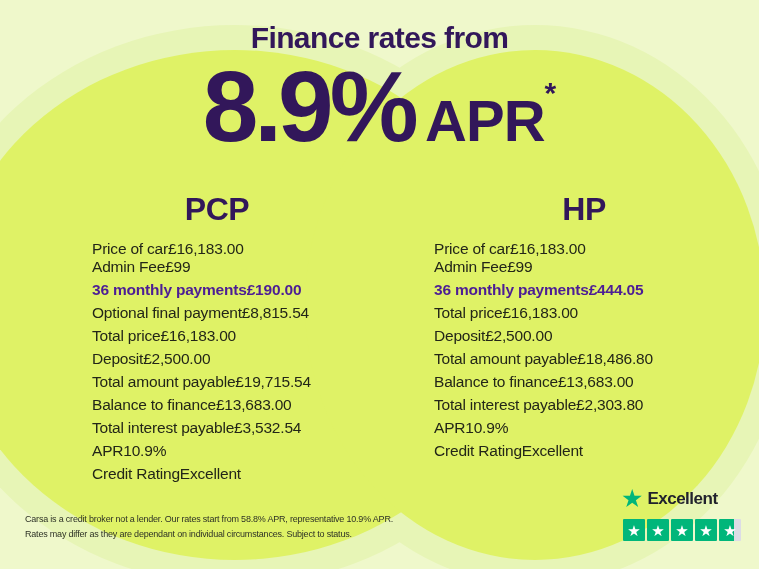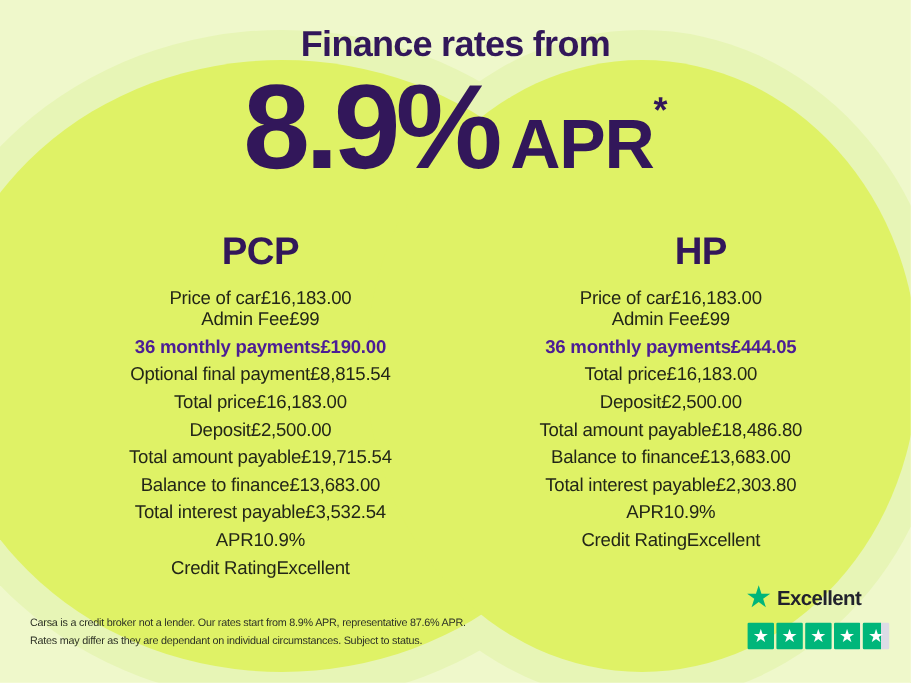--- a/index.html
+++ b/index.html
@@ -41,21 +41,21 @@
   .col-heading.pcp { left:92px; }
   .col-heading.hp  { left:459px; }
 
   
   .fin-table {
     position:absolute; top:240px; width:250px;
     font-size:15.5px; color:#232618; letter-spacing:-0.2px;
   }
   .fin-table.pcp { left:92px; }
   .fin-table.hp  { left:434px; }
-  .fin-row { display:flex; justify-content:center; line-height:18px; }
+  .fin-row { display:flex; justify-content:flex-start; line-height:18px; }
   .fin-row.gap { margin-top:5px; }
   .fin-row.bold { font-weight:bold; color:#4c1d95; }
 
   
   .disclaimer {
     position:absolute; left:25px; top:512px; width:400px;
     font-size:9px; line-height:15px; letter-spacing:-0.2px;
     color:#2e3226;
   }
 
@@ -173,21 +173,21 @@
         <span>APR</span>
         <span>10.9%</span>
       </div>
       <div class="fin-row gap">
         <span>Credit Rating</span>
         <span>Excellent</span>
       </div>
     </div>
 
   <div class="disclaimer">
-    <div>Carsa is a credit broker not a lender. Our rates start from 8.9% APR, representative 87.6% APR.</div>
+    <div>Carsa is a credit broker not a lender. Our rates start from 58.8% APR, representative 10.9% APR.</div>
     <div>Rates may differ as they are dependant on individual circumstances. Subject to status.</div>
   </div>
 
   <div class="tp">
     <div class="tp-logo">
       <span class="tp-logo-star">★</span>
       <span class="tp-brand">Excellent</span>
     </div>
     <div class="tp-stars">
         <div class="tp-box" style="background: linear-gradient(90deg, rgb(0, 182, 122) 100%, rgb(220, 220, 230) 100%);">★</div>

